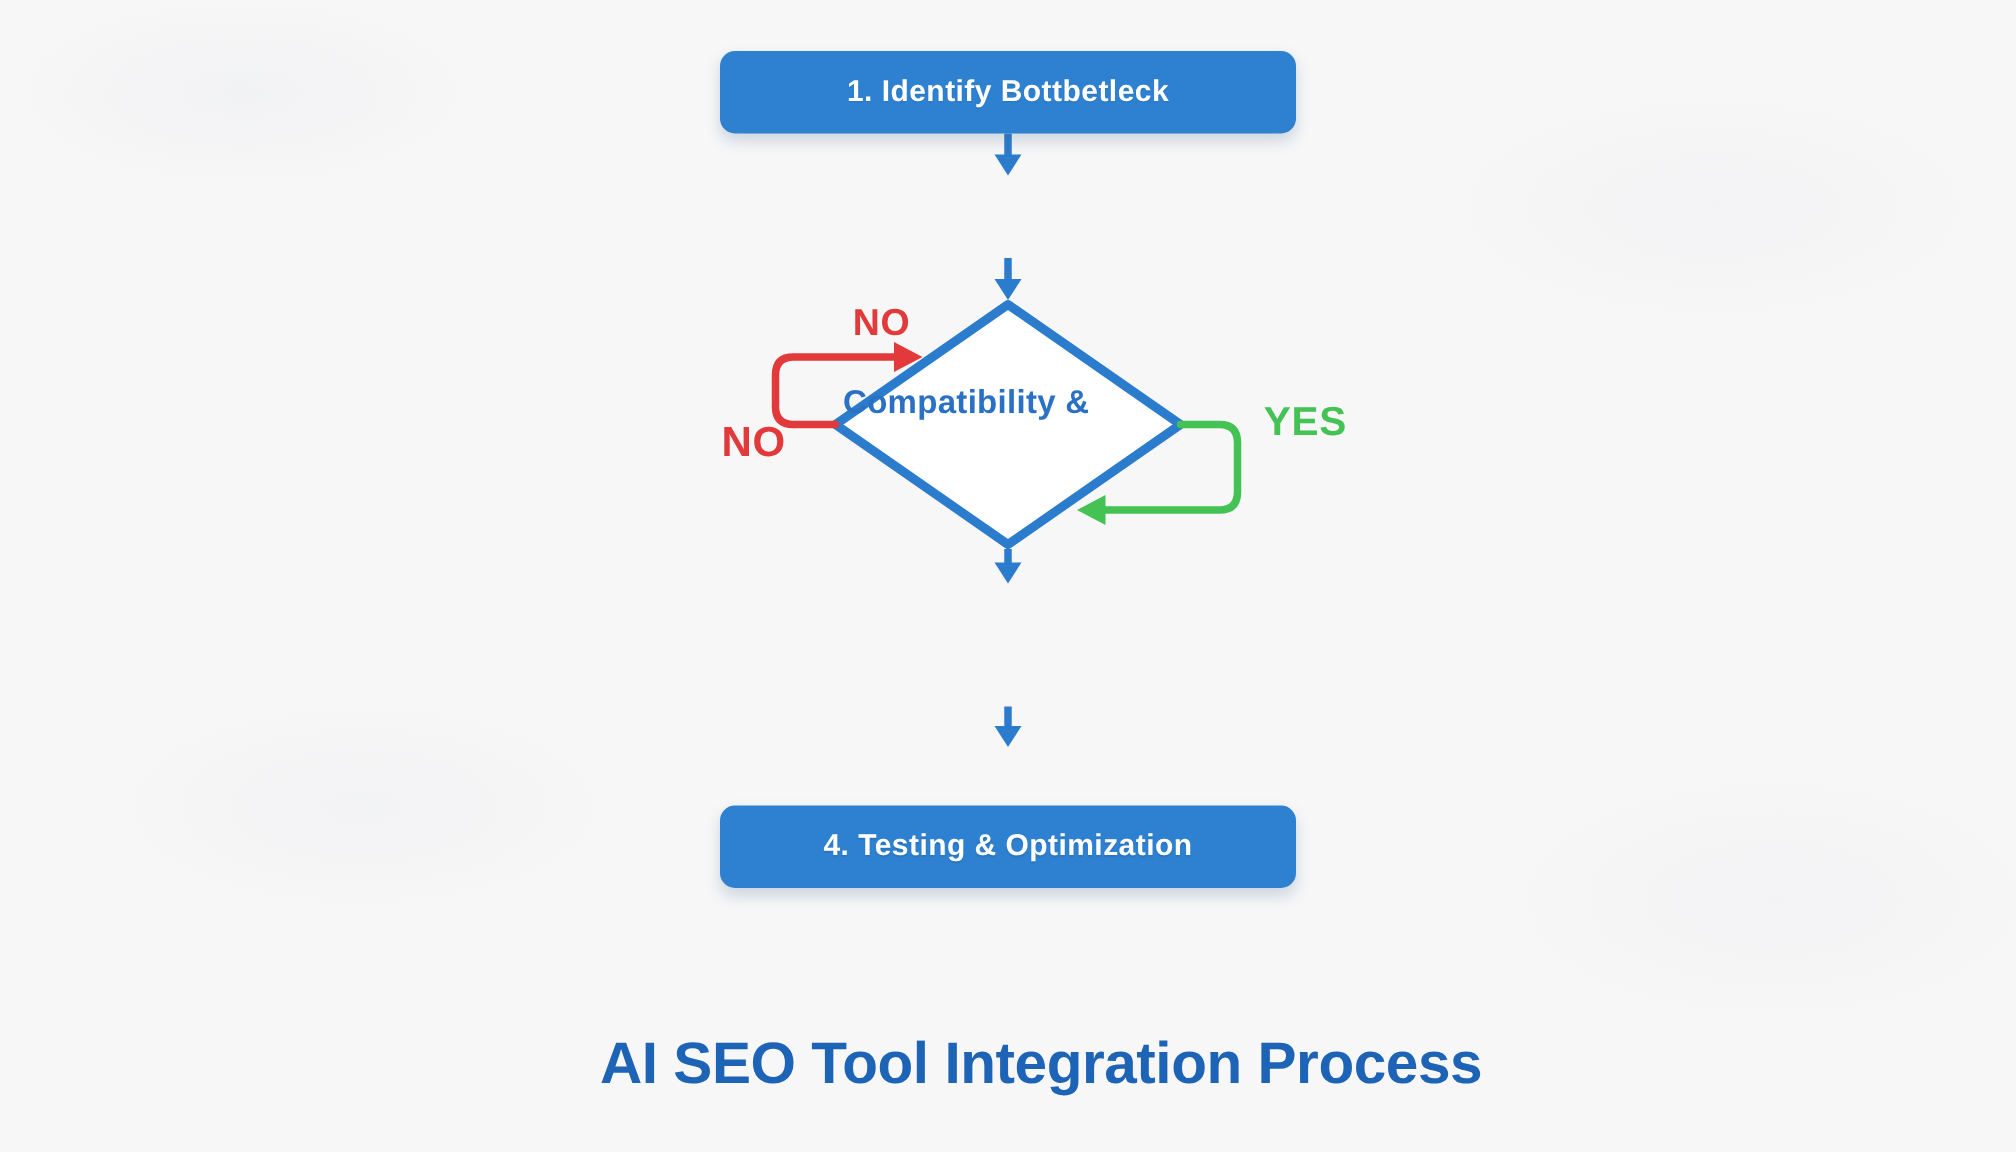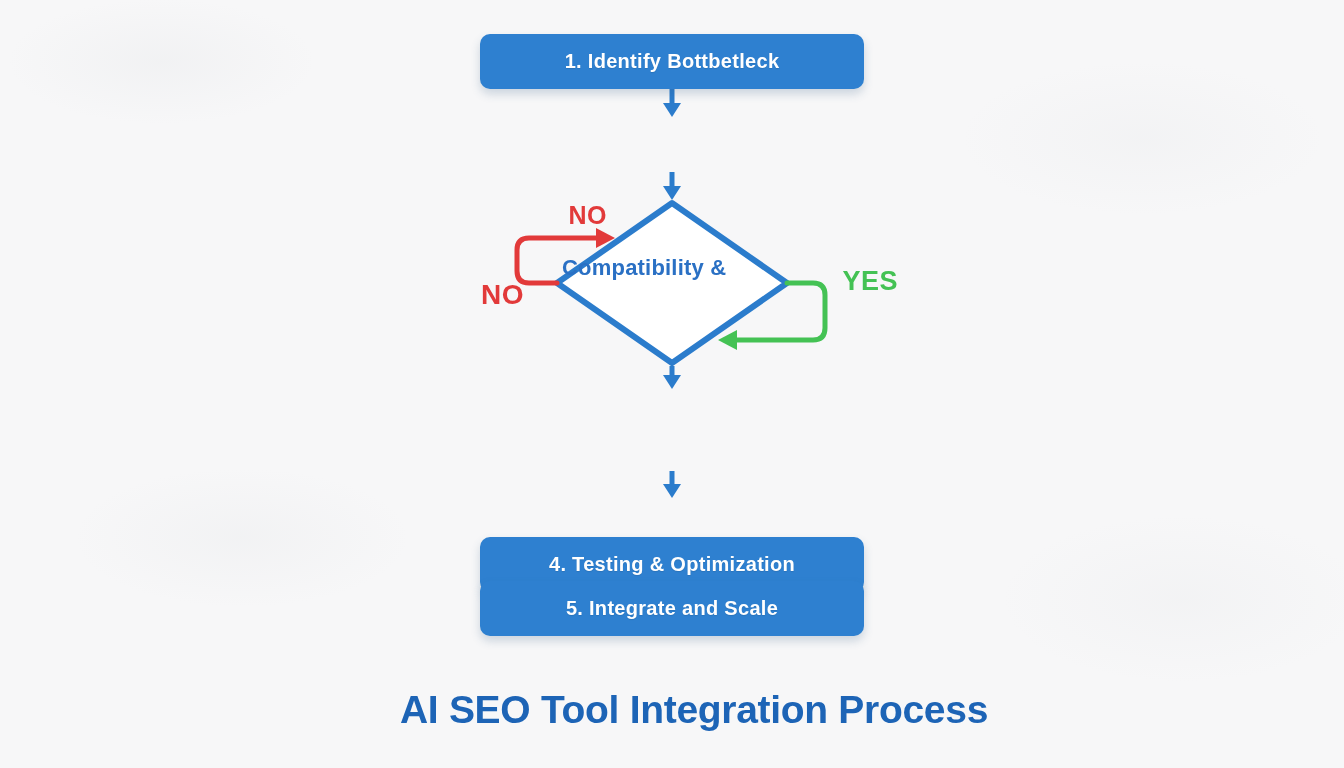--- a/index.html
+++ b/index.html
@@ -125,19 +125,16 @@
 
   <div class="branch-label no-top">NO</div>
   <div class="branch-label no-left">NO</div>
   <div class="branch-label yes-right">YES</div>
 
 
   <div class="step-box box4">
     <span class="step-label">4. Testing &amp; Optimization</span>
   </div>
 
-  <div class="step-box box5">
-    <span class="step-label">5. Integrate and Scale</span>
-  </div>
 
   <div class="flow-title">AI SEO Tool Integration Process</div>
 
 </div>
 
 </body></html>

